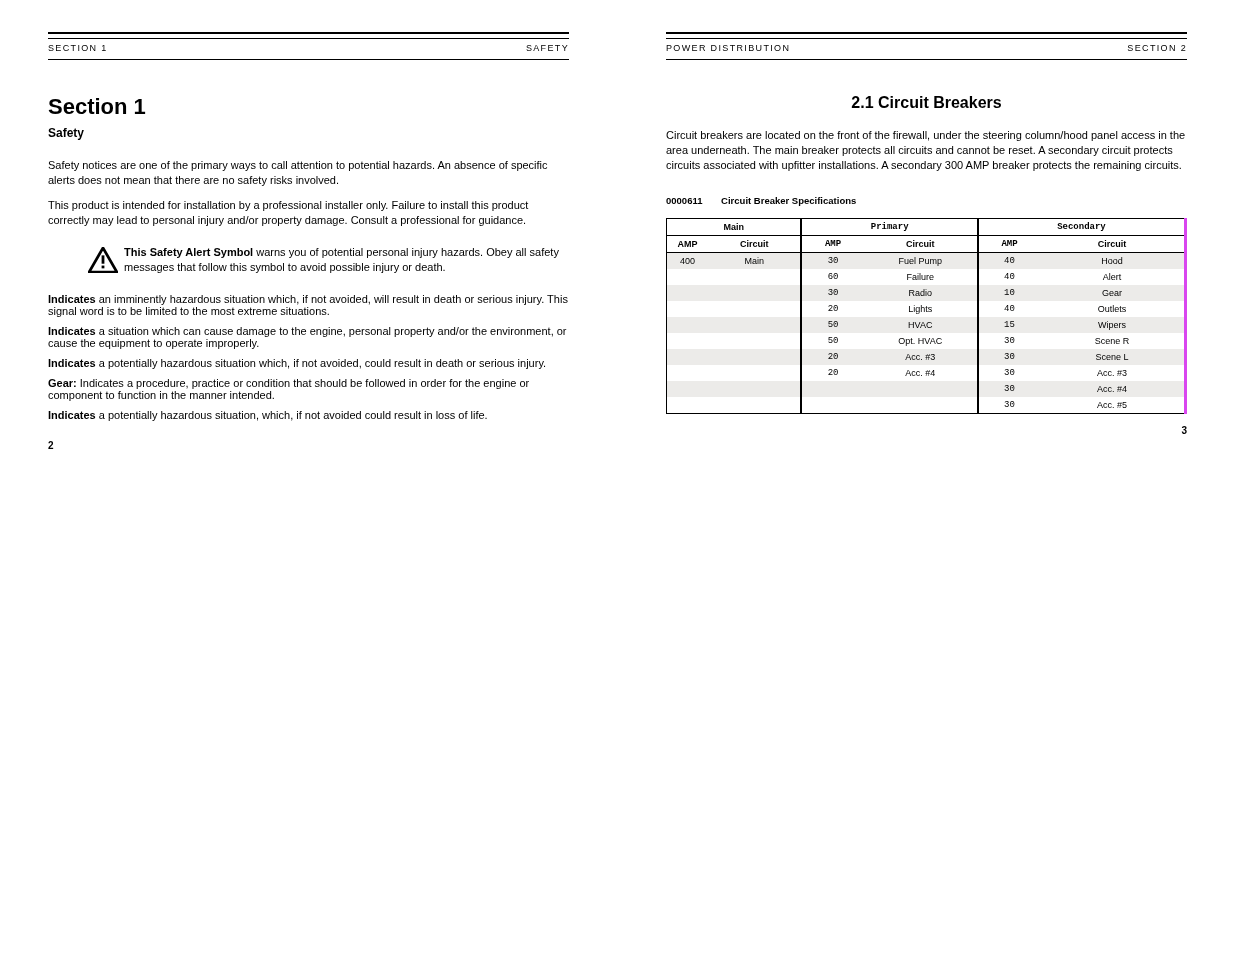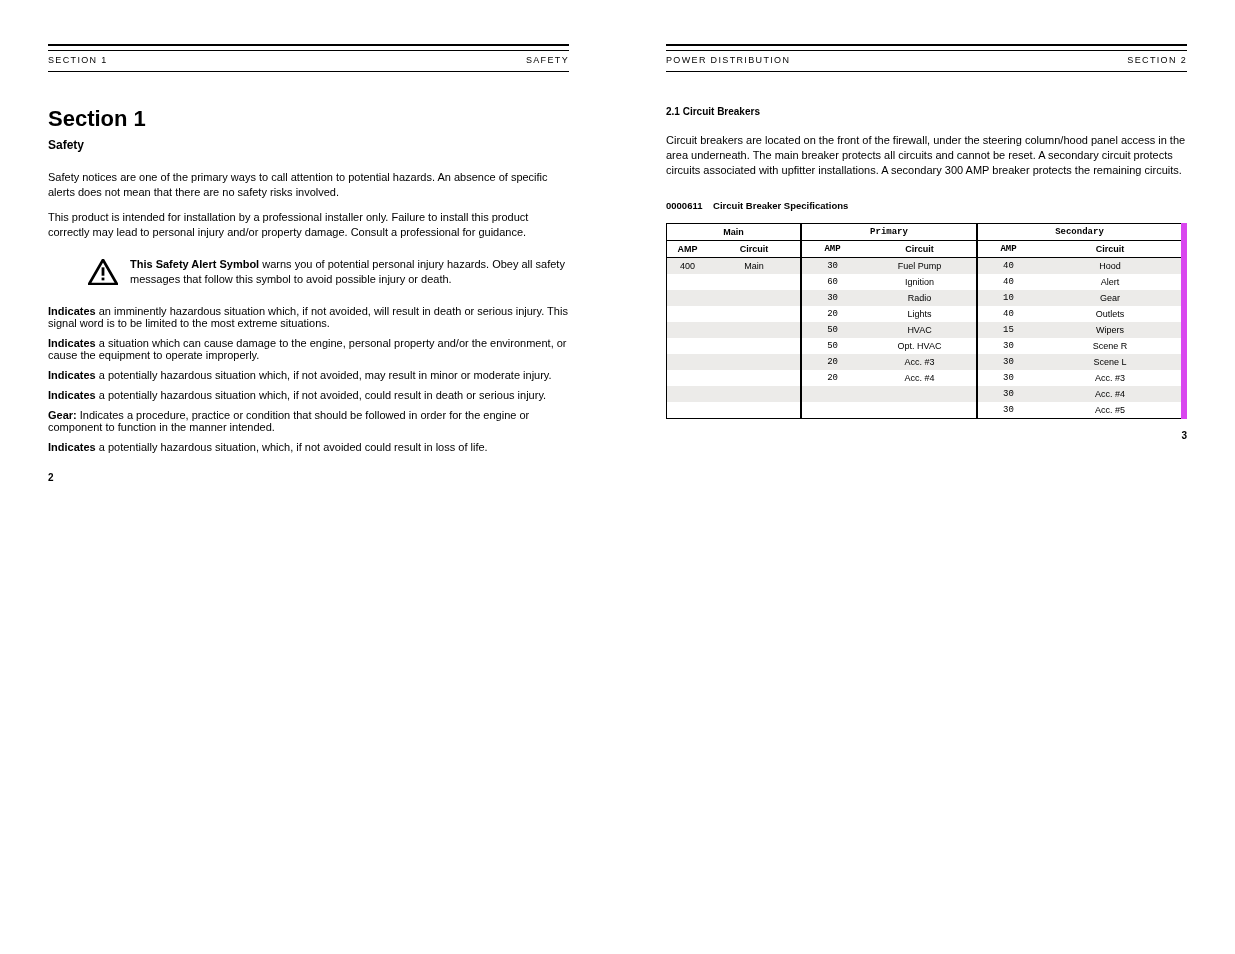--- a/index.html
+++ b/index.html
@@ -11,21 +11,21 @@
     color: #000;
   }
   .sheet {
     width: 1235px;
     height: 954px;
     position: relative;
     box-sizing: border-box;
   }
   .page {
     position: absolute;
-    top: 16px;
+    top: 4px;
     width: 617px;
     box-sizing: border-box;
   }
   .page.left { left: 0; padding: 28px 48px 40px 48px; }
   .page.right { right: 0; padding: 28px 48px 40px 48px; }
 
   .hr-outer {
     border-top: 2px solid #000;
     border-bottom: 1px solid #000;
     height: 4px;
@@ -50,30 +50,31 @@
     font-size: 22px;
     font-weight: bold;
     margin: 34px 0 6px 0;
   }
   .subtitle {
     font-size: 12px;
     font-weight: bold;
     margin-bottom: 18px;
   }
   .chapter-title {
-    font-size: 10px;
+    font-size: 16px;
     font-weight: bold;
     margin: 34px 0 16px 0;
+    text-align: center;
   }
 
   p { margin: 0 0 10px 0; line-height: 1.35; }
 
   .callout {
     display: flex;
-    gap: 12px;
+    gap: 6px;
     margin: 18px 0 18px 40px;
   }
   .callout .icon {
     flex: 0 0 auto;
     width: 30px;
     padding-top: 2px;
   }
   .callout .icon svg { width: 30px; height: 26px; }
   .callout .body { font-size: 11px; line-height: 1.35; }
   .callout .lead { font-weight: bold; }
@@ -103,24 +104,24 @@
     border-bottom: 1px solid #000;
   }
   table.breakers thead tr.cols th {
     border-bottom: 1px solid #000;
     margin-top: 14px;
   }
   table.breakers tbody tr:nth-child(odd) td { background: #ecebe9; }
   
   .vl-left { border-left: 2px solid #000; font-family: Liberation Mono, monospace; }
   table.breakers { border-left: 1px solid #000; border-bottom: 1px solid #000; }
-  table.breakers th:last-child, table.breakers td:last-child { border-right: 6px solid #d946ef; }
+  table.breakers th:last-child, table.breakers td:last-child { border-right: 3px solid #d946ef; }
 
   .table-caption { font-size: 9.5px; font-weight: bold; margin-top: 22px; }
-  .table-caption .num { display: inline-block; margin-right: 8px; text-align: right; }
+  .table-caption .num { display: inline-block; margin-right: 16px; text-align: right; }
 
   .page-number {
     position: absolute;
     bottom: 18px;
     font-size: 10px;
     font-weight: bold;
   }
   .page.left .page-number { left: 48px; }
   .page.right .page-number { right: 48px; }
 </style>
@@ -152,21 +153,20 @@
         </svg>
       </div>
       <div class="body">
         <span class="lead">This Safety Alert Symbol</span><span> warns you of potential personal injury hazards. Obey all safety messages that follow this symbol to avoid possible injury or death.</span>
       </div>
     </div>
 
     <dl class="defs">
       <div class="row"><dt>Indicates</dt><dd> an imminently hazardous situation which, if not avoided, will result in death or serious injury. This signal word is to be limited to the most extreme situations.</dd></div>
       <div class="row"><dt>Indicates</dt><dd> a situation which can cause damage to the engine, personal property and/or the environment, or cause the equipment to operate improperly.</dd></div>
-      <div class="row"><dt>Indicates</dt><dd> a potentially hazardous situation which, if not avoided, may result in minor or moderate injury.</dd></div>
       <div class="row"><dt>Indicates</dt><dd> a potentially hazardous situation which, if not avoided, could result in death or serious injury.</dd></div>
       <div class="row"><dt>Gear: </dt><dd>Indicates a procedure, practice or condition that should be followed in order for the engine or component to function in the manner intended.</dd></div>
       <div class="row"><dt>Indicates</dt><dd> a potentially hazardous situation, which, if not avoided could result in loss of life.</dd></div>
     </dl>
 
     <div class="page-number">2</div>
   </div>
 
   <div class="page right">
     <div class="hr-outer"></div>
@@ -215,21 +215,21 @@
             <td>Main</td>
             <td class="vl-left">30</td>
             <td>Fuel Pump</td>
             <td class="vl-left">40</td>
             <td>Hood</td>
           </tr>
         <tr>
             <td></td>
             <td></td>
             <td class="vl-left">60</td>
-            <td>Ignition</td>
+            <td>Failure</td>
             <td class="vl-left">40</td>
             <td>Alert</td>
           </tr>
         <tr>
             <td></td>
             <td></td>
             <td class="vl-left">30</td>
             <td>Radio</td>
             <td class="vl-left">10</td>
             <td>Gear</td>

